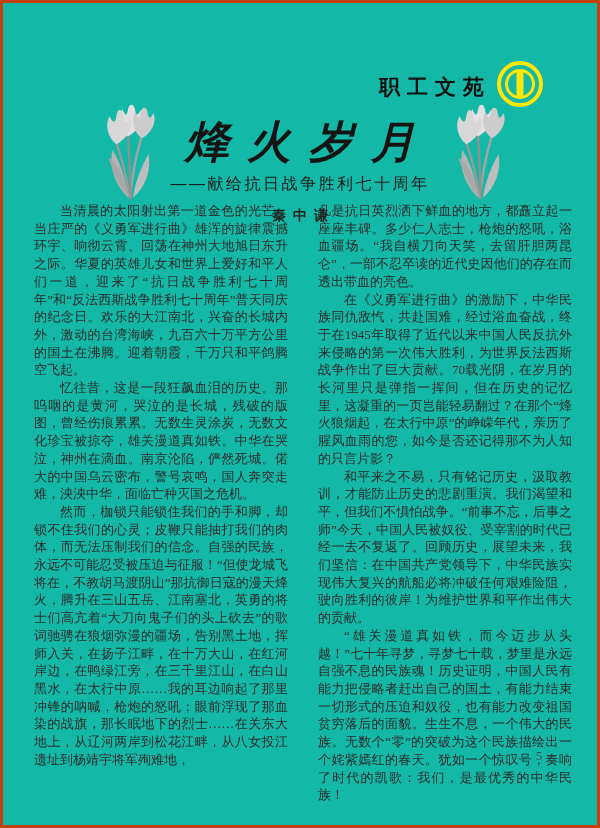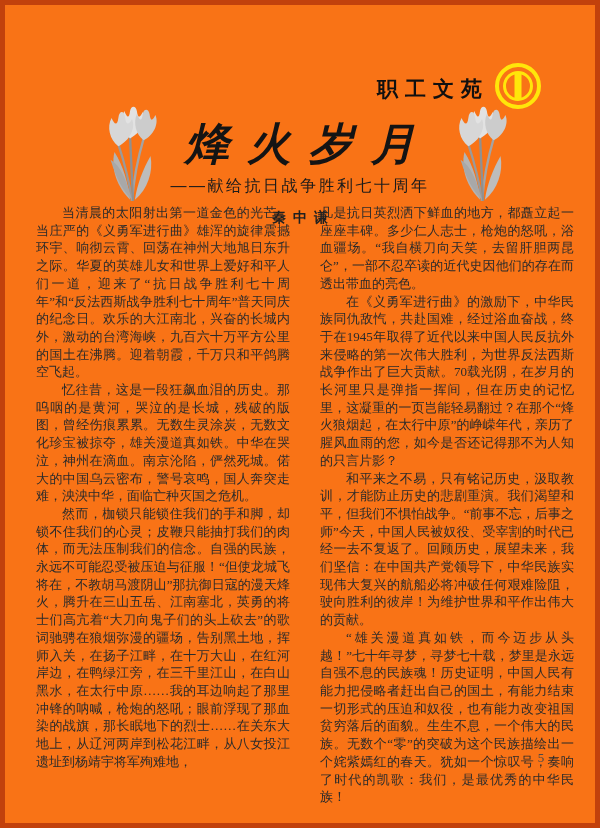--- a/index.html
+++ b/index.html
@@ -1,22 +1,22 @@
 <!DOCTYPE html>
 <html><head>
 <meta charset="utf-8">
 <style>
   * { margin:0; padding:0; box-sizing:border-box; }
   html, body { background:#ffffff; }
   .page {
     position:relative;
     width:600px; height:828px;
     margin:0 auto;
-    background:#f97316;
-    border:5px solid #c2410c;
+    background:#14b8a6;
+    border:3px solid #c2410c;
     font-family:"Liberation Serif","DejaVu Serif",serif;
     color:#2e2e2e;
     overflow:hidden;
   }
   .section-label {
     position:absolute; top:70px; right:106px;
     font-family:"DejaVu Serif",serif;
     font-size:21px; font-weight:bold;
     letter-spacing:7px; color:#101010;
     white-space:nowrap;

